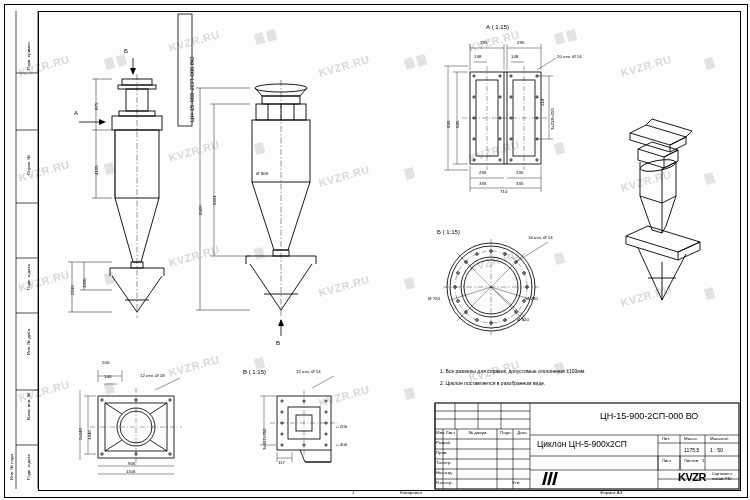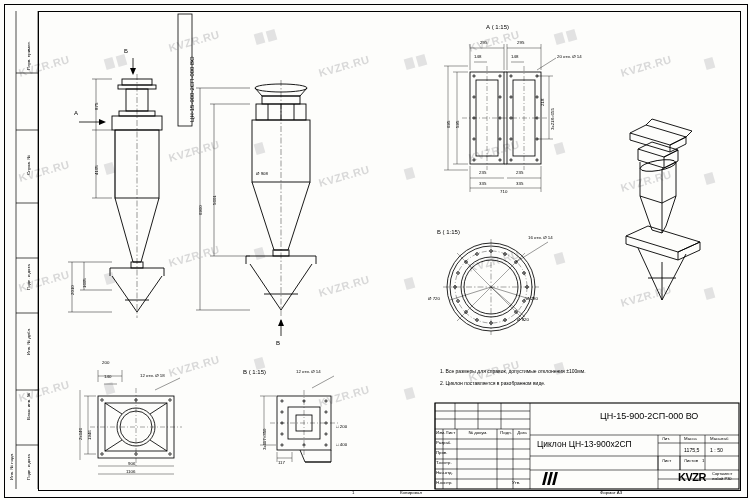--- a/index.html
+++ b/index.html
@@ -497,21 +497,21 @@
   <div class="cell" style="left:514px;top:431px;width:16px;text-align:center;">Дата</div>
 
   <div class="cell" style="left:436px;top:441px;">Разраб.</div>
   <div class="cell" style="left:436px;top:451px;">Пров.</div>
   <div class="cell" style="left:436px;top:461px;">Т.контр.</div>
   <div class="cell" style="left:436px;top:471px;">Нач.отд.</div>
   <div class="cell" style="left:436px;top:481px;">Н.контр.</div>
   <div class="cell" style="left:512px;top:481px;">Утв.</div>
 
   <div class="lbl" style="left:600px;top:412px;font-size:9px;">ЦН-15-900-2СП-000 ВО</div>
-  <div class="lbl" style="left:537px;top:440px;font-size:8.5px;">Циклон ЦН-13-900х2СП</div>
+  <div class="lbl" style="left:537px;top:440px;font-size:8.5px;">Циклон ЦН-5-900х2СП</div>
 
   <div class="cell" style="left:662px;top:437px;">Лит.</div>
   <div class="cell" style="left:684px;top:437px;">Масса</div>
   <div class="cell" style="left:710px;top:437px;">Масштаб</div>
   <div class="cell" style="left:684px;top:448px;font-size:5.2px;">1175,5</div>
   <div class="cell" style="left:710px;top:448px;font-size:5.2px;">1 : 50</div>
   <div class="cell" style="left:662px;top:459px;">Лист</div>
   <div class="cell" style="left:684px;top:459px;">Листов</div>
   <div class="cell" style="left:702px;top:459px;">1</div>
 

